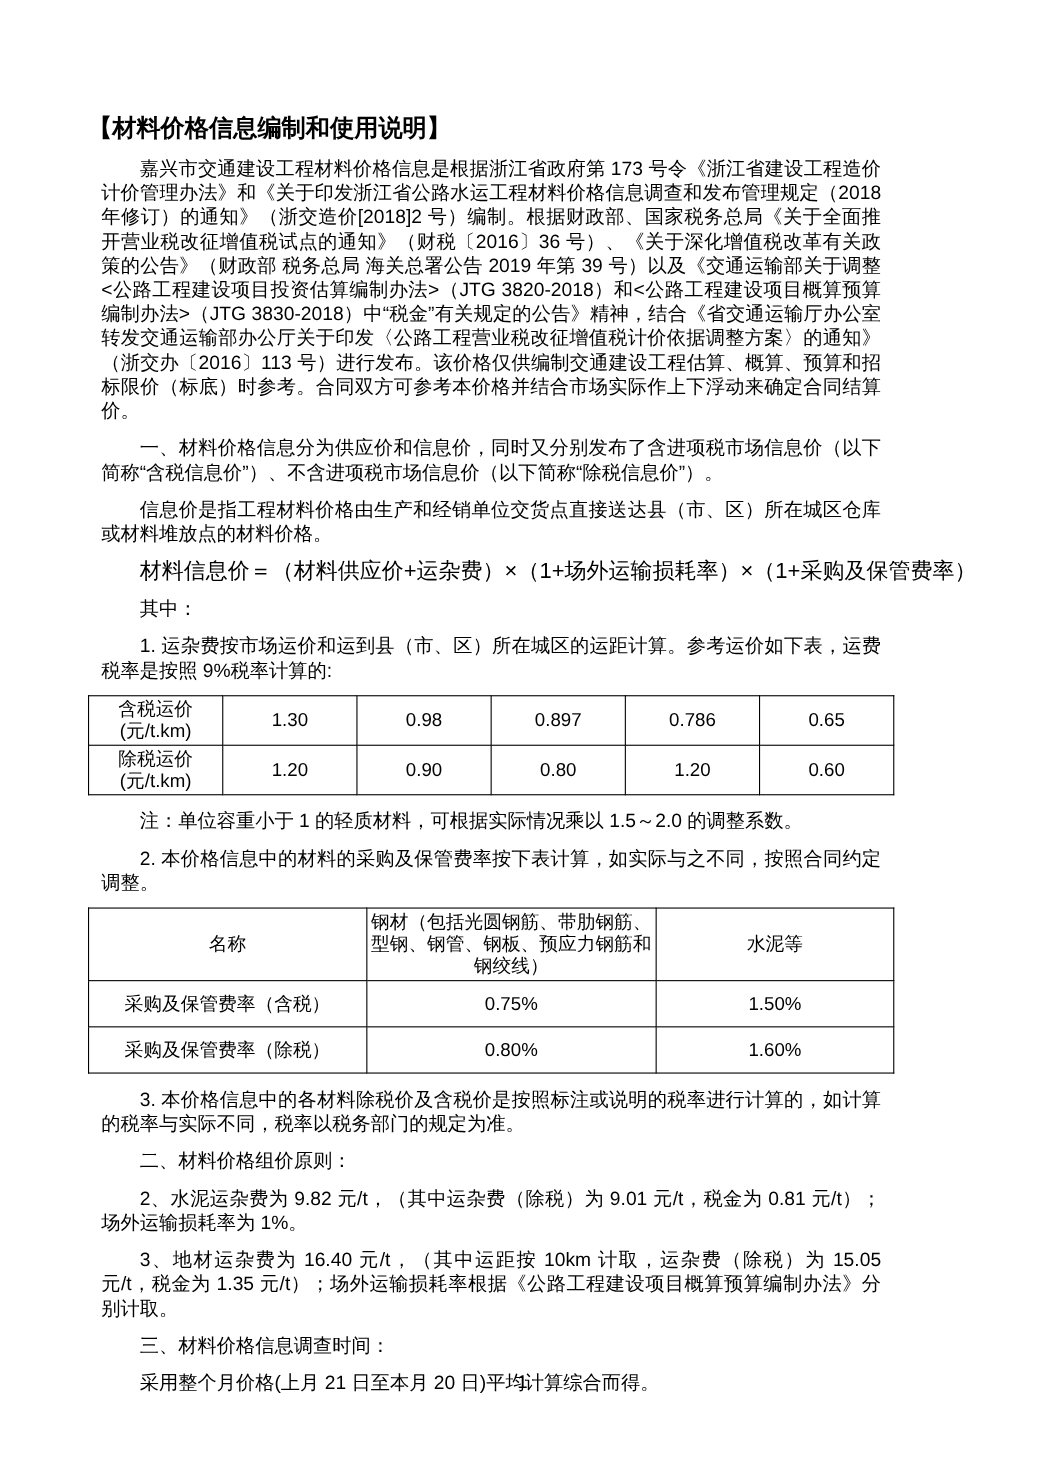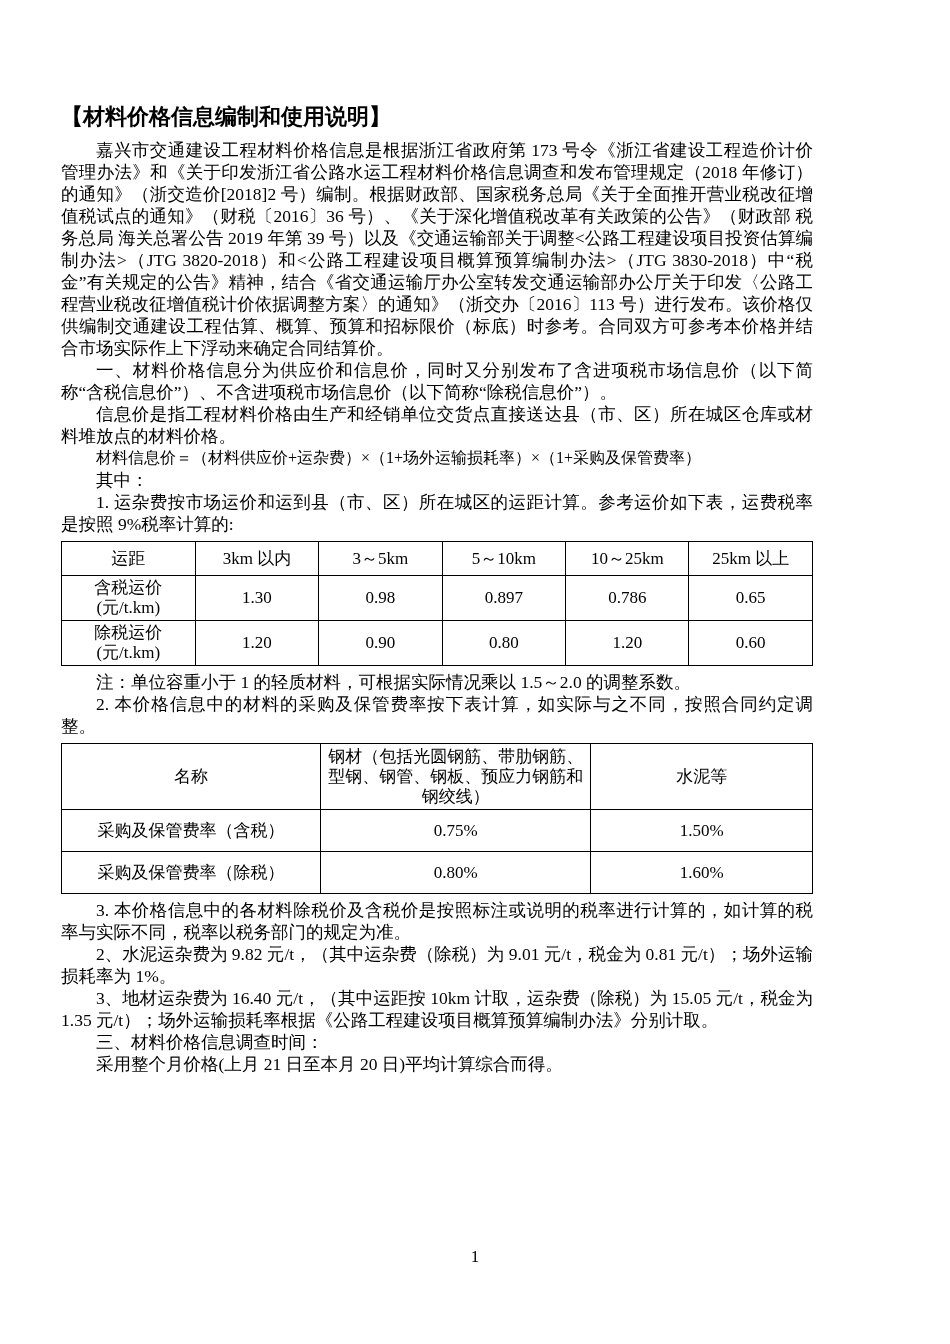--- a/index.html
+++ b/index.html
@@ -1,39 +1,39 @@
 <!DOCTYPE html>
 <html><head>
 <meta charset="utf-8">
 <style>
   html,body{margin:0;padding:0;background:#ffffff;}
   .page{
     position:relative;
     width:950px;height:1344px;
     background:#ffffff;
     box-sizing:border-box;
-    padding:104px 137px 0 61px;
+    padding:104px 137px 0 80px;
     overflow:hidden;
-    font-family:Liberation Serif, serif;
+    font-family:Liberation Sans, sans-serif;
     color:#000;
   }
   .doc-title{
     font-size:22px;
     line-height:26px;
     font-weight:bold;
     margin:0 0 9px 0;
   }
   .para{
-    margin:0;
+    margin:12px;
     font-size:17.5px;
     line-height:22px;
     text-align:justify;
     text-indent:35px;
   }
-  .para.formula{font-size:16px;white-space:nowrap;}
+  .para.formula{font-size:20px;white-space:nowrap;}
   table.tbl{
     width:100%;
     border-collapse:collapse;
     table-layout:fixed;
     margin:6px 0 5px 0;
   }
   table.tbl td{
     border:1.5px solid #000;
     text-align:center;
     vertical-align:middle;
@@ -63,28 +63,20 @@
 
   <p class="para">嘉兴市交通建设工程材料价格信息是根据浙江省政府第 173 号令《浙江省建设工程造价计价管理办法》和《关于印发浙江省公路水运工程材料价格信息调查和发布管理规定（2018 年修订）的通知》（浙交造价[2018]2 号）编制。根据财政部、国家税务总局《关于全面推开营业税改征增值税试点的通知》（财税〔2016〕36 号）、《关于深化增值税改革有关政策的公告》（财政部 税务总局 海关总署公告 2019 年第 39 号）以及《交通运输部关于调整&lt;公路工程建设项目投资估算编制办法&gt;（JTG 3820-2018）和&lt;公路工程建设项目概算预算编制办法&gt;（JTG 3830-2018）中“税金”有关规定的公告》精神，结合《省交通运输厅办公室转发交通运输部办公厅关于印发〈公路工程营业税改征增值税计价依据调整方案〉的通知》（浙交办〔2016〕113 号）进行发布。该价格仅供编制交通建设工程估算、概算、预算和招标限价（标底）时参考。合同双方可参考本价格并结合市场实际作上下浮动来确定合同结算价。</p>
   <p class="para">一、材料价格信息分为供应价和信息价，同时又分别发布了含进项税市场信息价（以下简称“含税信息价”）、不含进项税市场信息价（以下简称“除税信息价”）。</p>
   <p class="para">信息价是指工程材料价格由生产和经销单位交货点直接送达县（市、区）所在城区仓库或材料堆放点的材料价格。</p>
   <p class="para formula">材料信息价＝（材料供应价+运杂费）×（1+场外运输损耗率）×（1+采购及保管费率）</p>
   <p class="para">其中：</p>
   <p class="para">1. 运杂费按市场运价和运到县（市、区）所在城区的运距计算。参考运价如下表，运费税率是按照 9%税率计算的:</p>
 
   <table class="tbl">
     <tbody>
-      <tr class="hdr-row">
-        <td style="width:17.8%">运距</td>
-        <td style="width:16.44%">3km 以内</td>
-        <td style="width:16.44%">3～5km</td>
-        <td style="width:16.44%">5～10km</td>
-        <td style="width:16.44%">10～25km</td>
-        <td style="width:16.44%">25km 以上</td>
-      </tr>
       <tr class="data-row">
         <td class="prewrap">含税运价
 (元/t.km)</td>
         <td>1.30</td>
         <td>0.98</td>
         <td>0.897</td>
         <td>0.786</td>
         <td>0.65</td>
       </tr>
       <tr class="data-row">
@@ -116,20 +108,21 @@
       </tr>
       <tr class="data-row">
         <td>采购及保管费率（除税）</td>
         <td>0.80%</td>
         <td>1.60%</td>
       </tr>
     </tbody>
   </table>
 
   <p class="para">3. 本价格信息中的各材料除税价及含税价是按照标注或说明的税率进行计算的，如计算的税率与实际不同，税率以税务部门的规定为准。</p>
+  <p class="para">二、材料价格组价原则：</p>
   <p class="para">2、水泥运杂费为 9.82 元/t，（其中运杂费（除税）为 9.01 元/t，税金为 0.81 元/t）；场外运输损耗率为 1%。</p>
   <p class="para">3、地材运杂费为 16.40 元/t，（其中运距按 10km 计取，运杂费（除税）为 15.05 元/t，税金为 1.35 元/t）；场外运输损耗率根据《公路工程建设项目概算预算编制办法》分别计取。</p>
   <p class="para">三、材料价格信息调查时间：</p>
   <p class="para">采用整个月价格(上月 21 日至本月 20 日)平均计算综合而得。</p>
 
   <div class="page-num">1</div>
 
 </div>
 
 </body></html>

